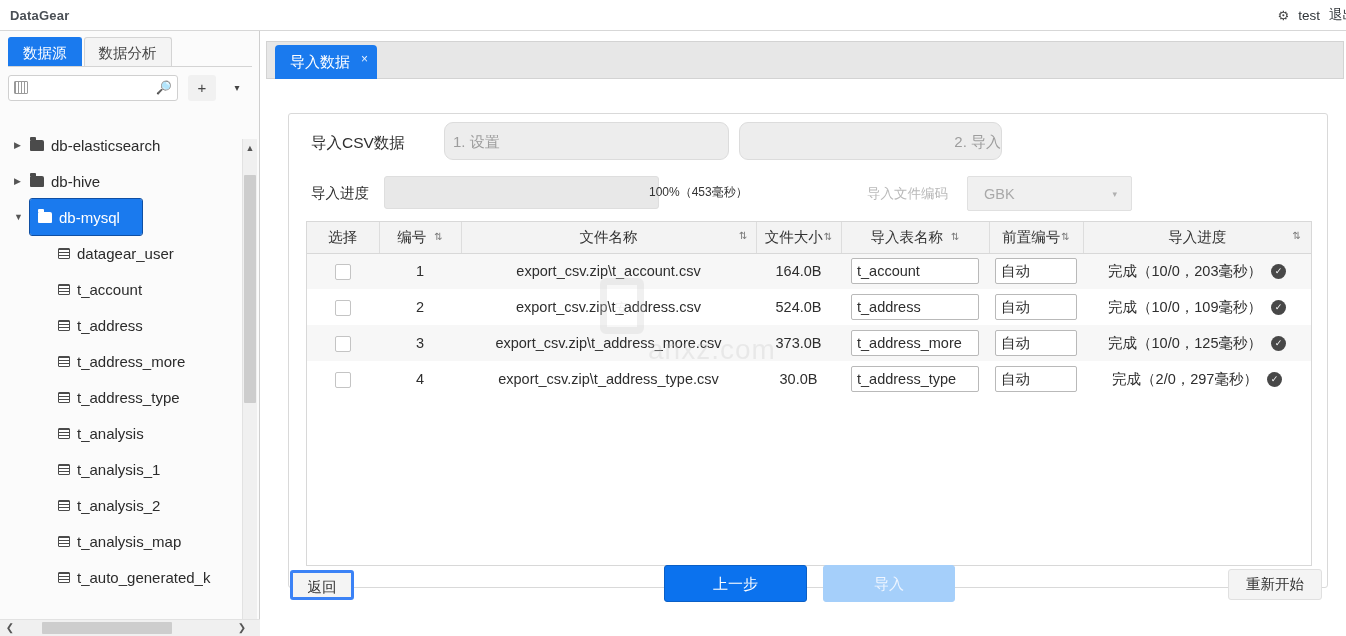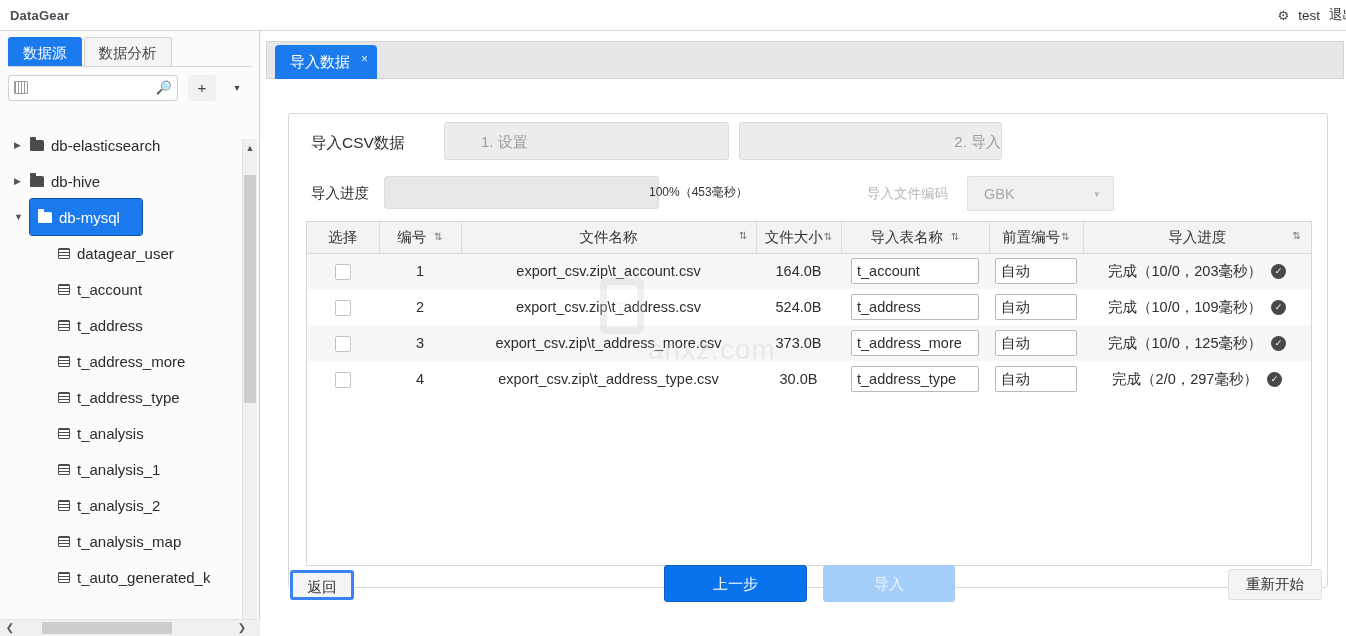--- a/index.html
+++ b/index.html
@@ -164,37 +164,37 @@
     background: #fff; border: 1px solid #d9d9d9; border-radius: 3px;
   }
 
   .steprow { position:absolute; left:0; top:0; width:1040px; height:58px; }
   .steplabel {
     position:absolute; left:22px; top:19px;
     font-size:15.5px; color:#2f2f2f;
   }
   .stepbtn {
     position:absolute; top:8px; height:38px; line-height:38px;
-    background:#ededed; border:1px solid #dcdcdc; border-radius:3px;
-    color:#9d9d9d; font-size:15px; padding-left:36px;
+    background:#ededed; border:1px solid #dcdcdc; border-radius:9px;
+    color:#9d9d9d; font-size:15px; padding-left:8px;
     cursor:pointer;
   }
   .stepbtn.s1 { left:155px; width:285px; }
   .stepbtn.s2 { left:450px; width:263px;text-align:right; }
 
   .progrow { position:absolute; left:0; top:56px; width:1040px; height:52px; }
   .proglabel { position:absolute; left:22px; top:14px; font-size:14.5px; color:#2f2f2f; }
   .progbar {
     position:absolute; left:95px; top:6px; width:275px; height:33px;
     background:#e8e8e8; border:1px solid #dedede; border-radius:3px;
   }
   .progtext { position:absolute; left:360px; top:14px; font-size:12px; color:#333; white-space:nowrap; }
   .enclabel { position:absolute; left:578px; top:15px; font-size:13.5px; color:#b9b9b9; }
   .encsel {
-    position:absolute; left:678px; top:6px; width:147px; height:35px;
+    position:absolute; left:678px; top:6px; width:165px; height:35px;
     background:#f0f0f0; border:1px solid #e0e0e0; border-radius:2px;
     color:#a9a9a9; font-size:14.5px; line-height:35px; padding-left:16px;
     cursor:pointer;
   }
   .encsel .cv { position:absolute; right:14px; top:0; font-size:9px; color:#b0b0b0; }
 
   
   .tblwrap {
     position:absolute; left:17px; top:107px; width:1006px; height:345px;
     border:1px solid #d8d8d8; background:#fff;

